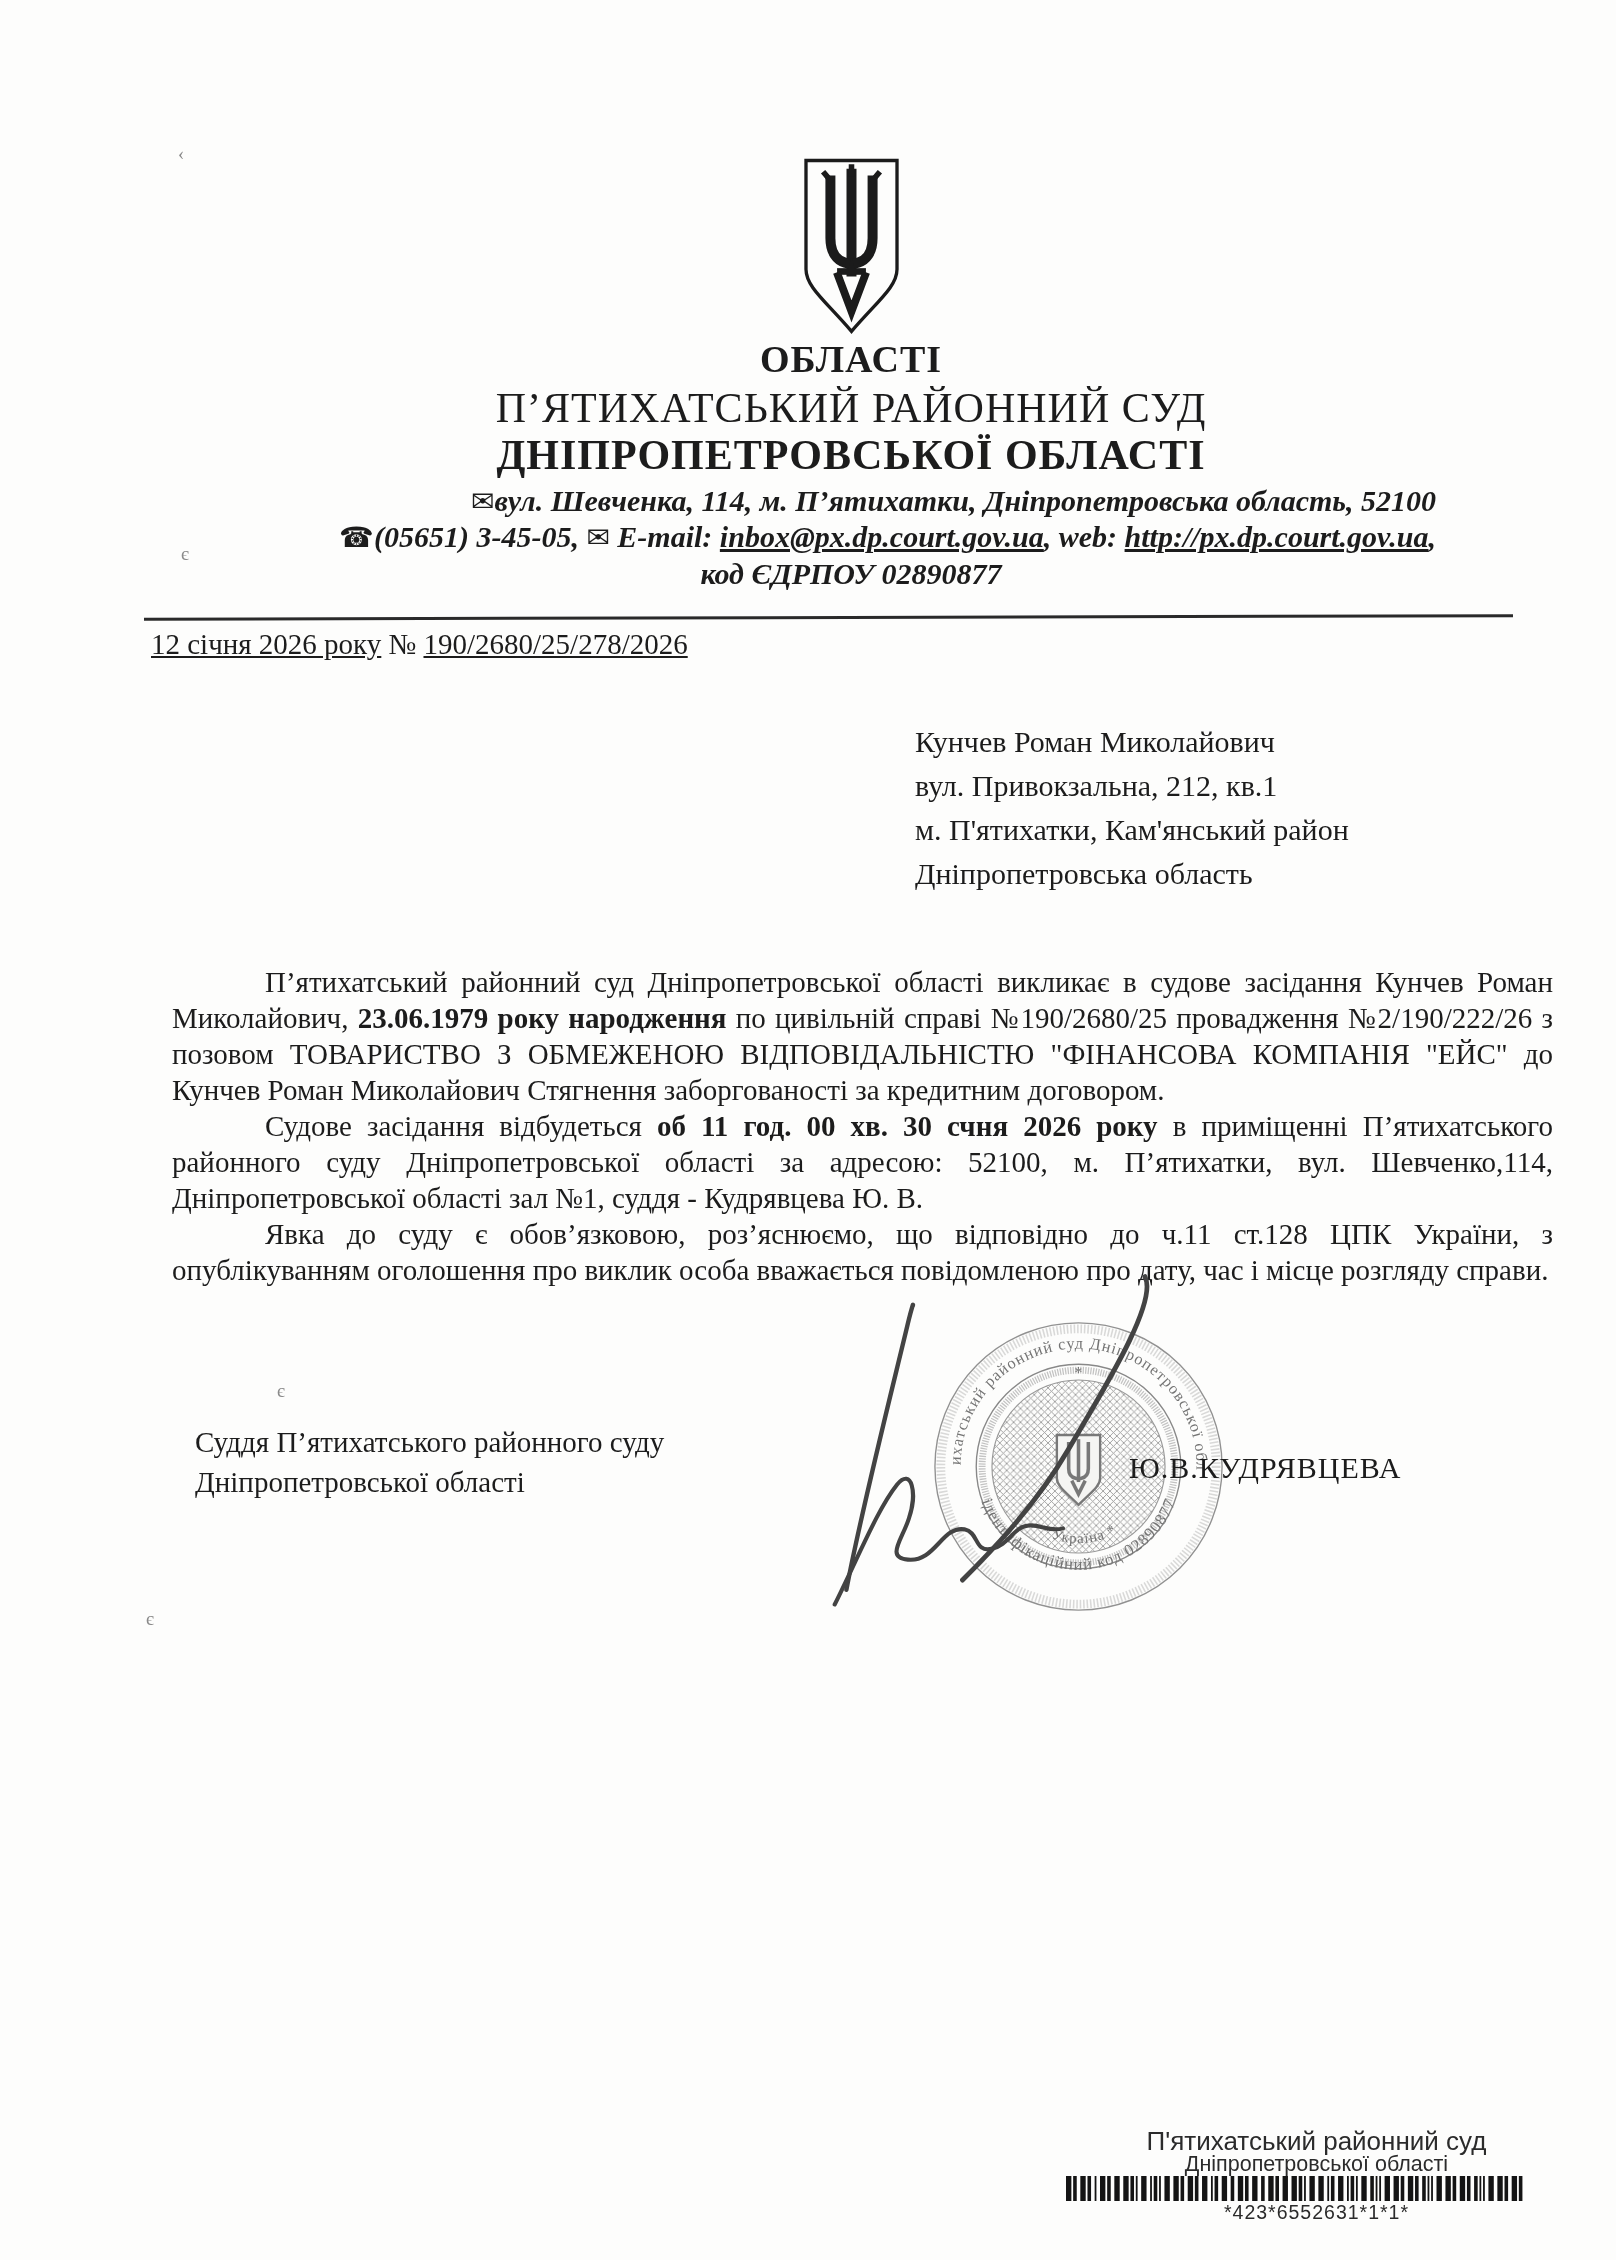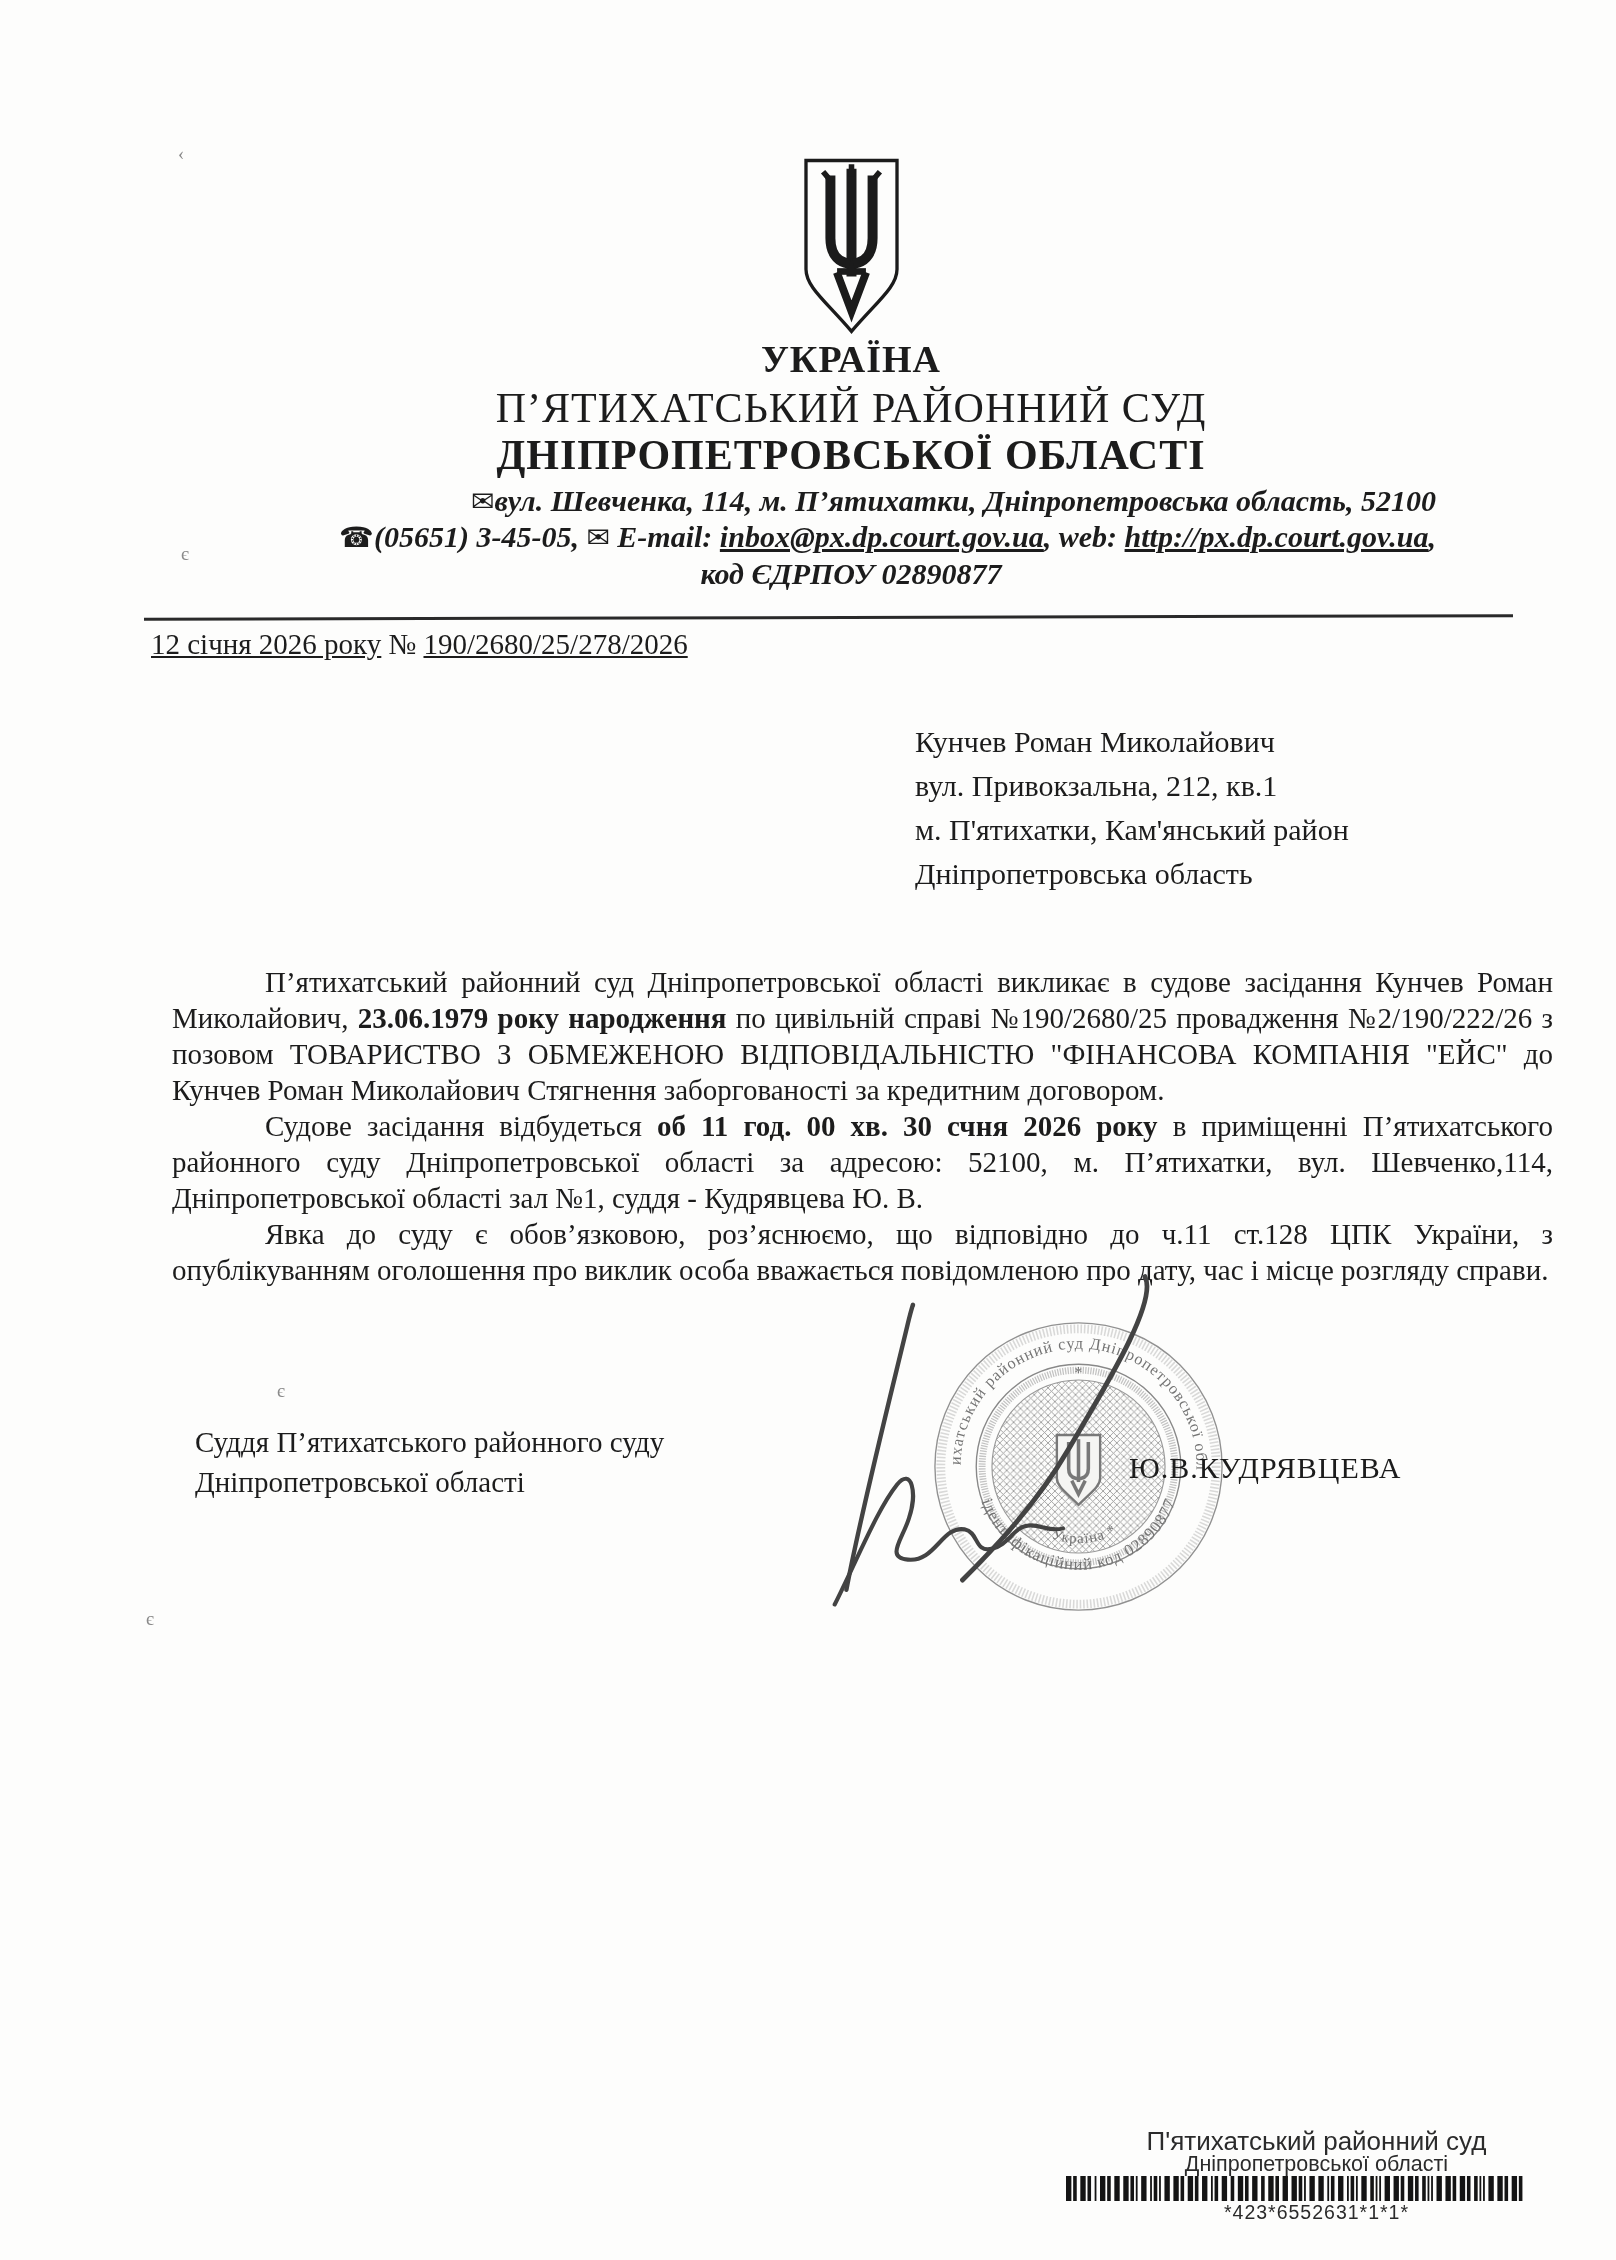--- a/index.html
+++ b/index.html
@@ -55,21 +55,21 @@
     <g fill="none" stroke="#1b1b1b" stroke-linecap="square">
       <path d="M50,16 V104" stroke-width="9"></path>
       <path d="M31,22 V74 C31,87 37,94 44,96" stroke-width="9"></path>
       <path d="M69,22 V74 C69,87 63,94 56,96" stroke-width="9"></path>
       <path d="M31,22 l-5,-6 M69,22 l5,-6 M50,16 l0,-6" stroke-width="5"></path>
       <path d="M40,104 H60" stroke-width="6"></path>
       <path d="M38,108 L50,140 L62,108" stroke-width="7"></path>
     </g>
   </svg>
 
-  <div class="abs hdr-center country">УКРАЇНА</div>
+  <div class="abs hdr-center country">ОБЛАСТІ</div>
   <div class="abs hdr-center court-title">П’ЯТИХАТСЬКИЙ РАЙОННИЙ СУД</div>
   <div class="abs hdr-center court-region">ДНІПРОПЕТРОВСЬКОЇ ОБЛАСТІ</div>
 
   <div class="abs hdr-center addr addr1">
     <span class="ico">✉</span><span>вул. Шевченка, 114,  м. П’ятихатки,  Дніпропетровська область, 52100</span>
   </div>
 
   <div class="abs hdr-center addr addr2">
     <span class="ico">☎</span><span>(05651) 3-45-05, </span><span class="ico">✉</span><span> E-mail: </span><span class="ul">inbox@px.dp.court.gov.ua</span><span>, web: </span><span class="ul">http://px.dp.court.gov.ua</span><span>,</span>
   </div>

